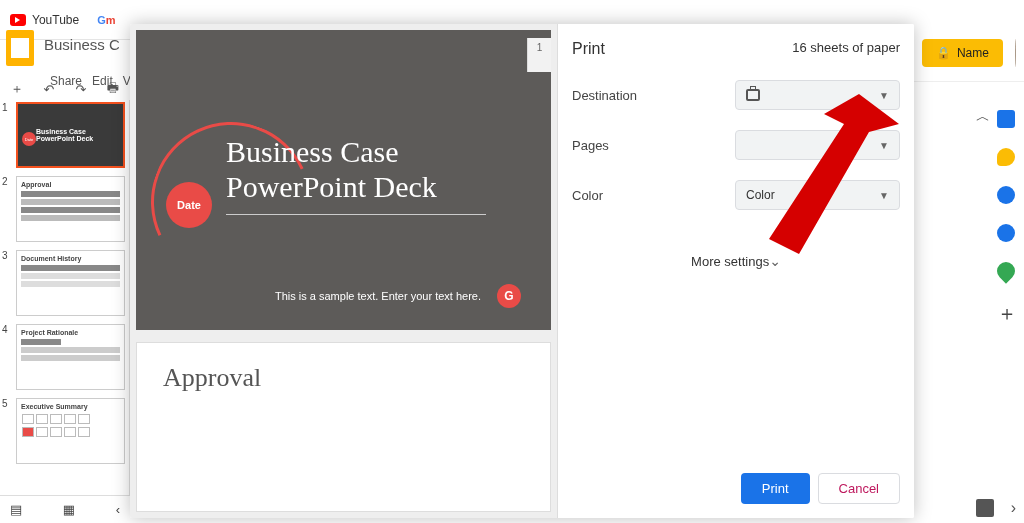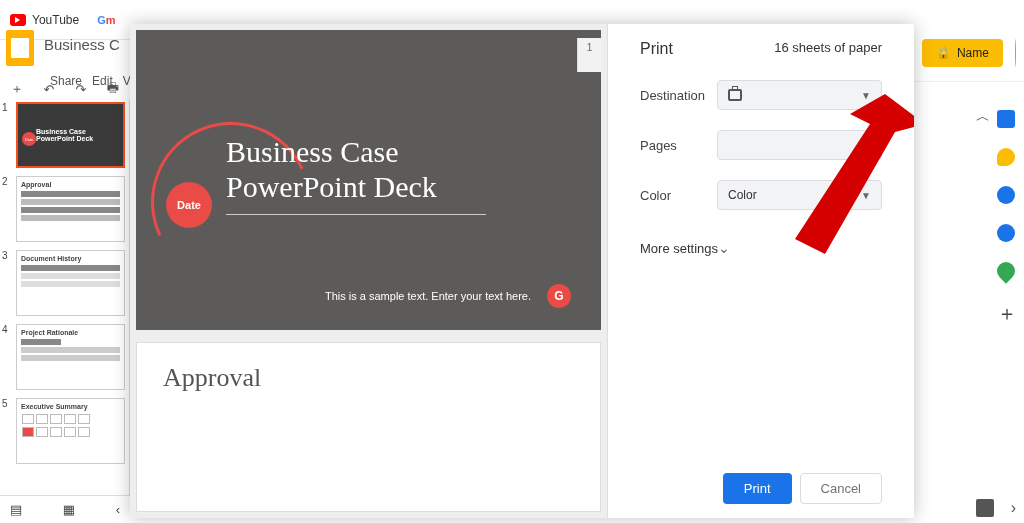--- a/index.html
+++ b/index.html
@@ -60,35 +60,35 @@
   .page-num-box{position:absolute;top:8px;right:0;width:24px;height:34px;background:#f2f2f2;border-left:1px solid #ddd;display:flex;align-items:flex-start;justify-content:center;font-size:10px;color:#666;padding-top:4px}
 
   
   .slide2{margin:6px;height:180px;background:#fff;border:1px solid #ddd;padding:20px 26px;position:relative}
   .s2-title{font-family:Georgia,serif;font-size:26px;color:#555;margin-bottom:16px}
   .tbl{width:100%;border-collapse:collapse;font-size:11px}
   .tbl th{background:#6e6e6e;color:#fff;text-align:left;padding:8px;font-weight:normal}
   .tbl td{border:1px solid #ddd;padding:8px;color:#666}
 
   
-  .settings{width:306px;background:#fff;display:flex;flex-direction:column;padding:16px 32px 14px;font-size:13px;color:#333;position:relative}
+  .settings{width:356px;background:#fff;display:flex;flex-direction:column;padding:16px 14px 14px;font-size:13px;color:#333;position:relative}
   .print-head{display:flex;justify-content:space-between;margin-bottom:22px}
   .print-head h2{font-size:16px;font-weight:400}
   .field{display:flex;align-items:center;justify-content:space-between;margin-bottom:20px}
   .field-label{color:#444}
   .dropdown{flex:0 0 165px;height:30px;background:#f1f3f4;border:1px solid #dadce0;border-radius:4px;display:flex;align-items:center;padding:0 10px;font-size:12px;color:#333;position:relative}
   .dropdown .dd-arrow{margin-left:auto;color:#666;font-size:10px}
   .printer-ico{width:14px;height:12px;border:2px solid #555;border-radius:2px;margin-right:8px;position:relative}
   .printer-ico::before{content:"";position:absolute;top:-5px;left:2px;right:2px;height:4px;border:1px solid #555;border-bottom:none}
-  .more-settings{display:flex;align-items:center;justify-content:flex-start;cursor:pointer;margin-top:10px}
+  .more-settings{display:flex;align-items:center;justify-content:center;cursor:pointer;margin-top:23px}
   .chev{font-size:14px;color:#666}
   .actions{margin-top:auto;display:flex;justify-content:flex-end;gap:8px}
   .btn{padding:7px 20px;border-radius:4px;font-size:13px;cursor:pointer;border:1px solid transparent}
   .btn.primary{background:#1a73e8;color:#fff}
-  .btn.secondary{background:#fff;color:#737373;border-color:#dadce0}
+  .btn.secondary{background:#fff;color:#be185d;border-color:#dadce0}
 
   
   .arrow-ann{position:absolute;left:48%;top:70px;width:180px;height:160px;pointer-events:none}
   .arrow-ann svg{width:100%;height:100%}
 
   
   .far-right{position:absolute;top:24px;right:0;bottom:0;width:110px;background:#fff;display:flex;flex-direction:column}
   .share-bar{height:58px;display:flex;align-items:center;justify-content:flex-end;gap:12px;padding:0 8px;border-bottom:1px solid #eee}
   .share-btn{background:#fbbc04;color:#222;font-size:12px;padding:7px 14px;border-radius:4px;display:flex;align-items:center;gap:6px}
   .avatar{width:28px;height:28px;border-radius:50%;background:#a98;}

